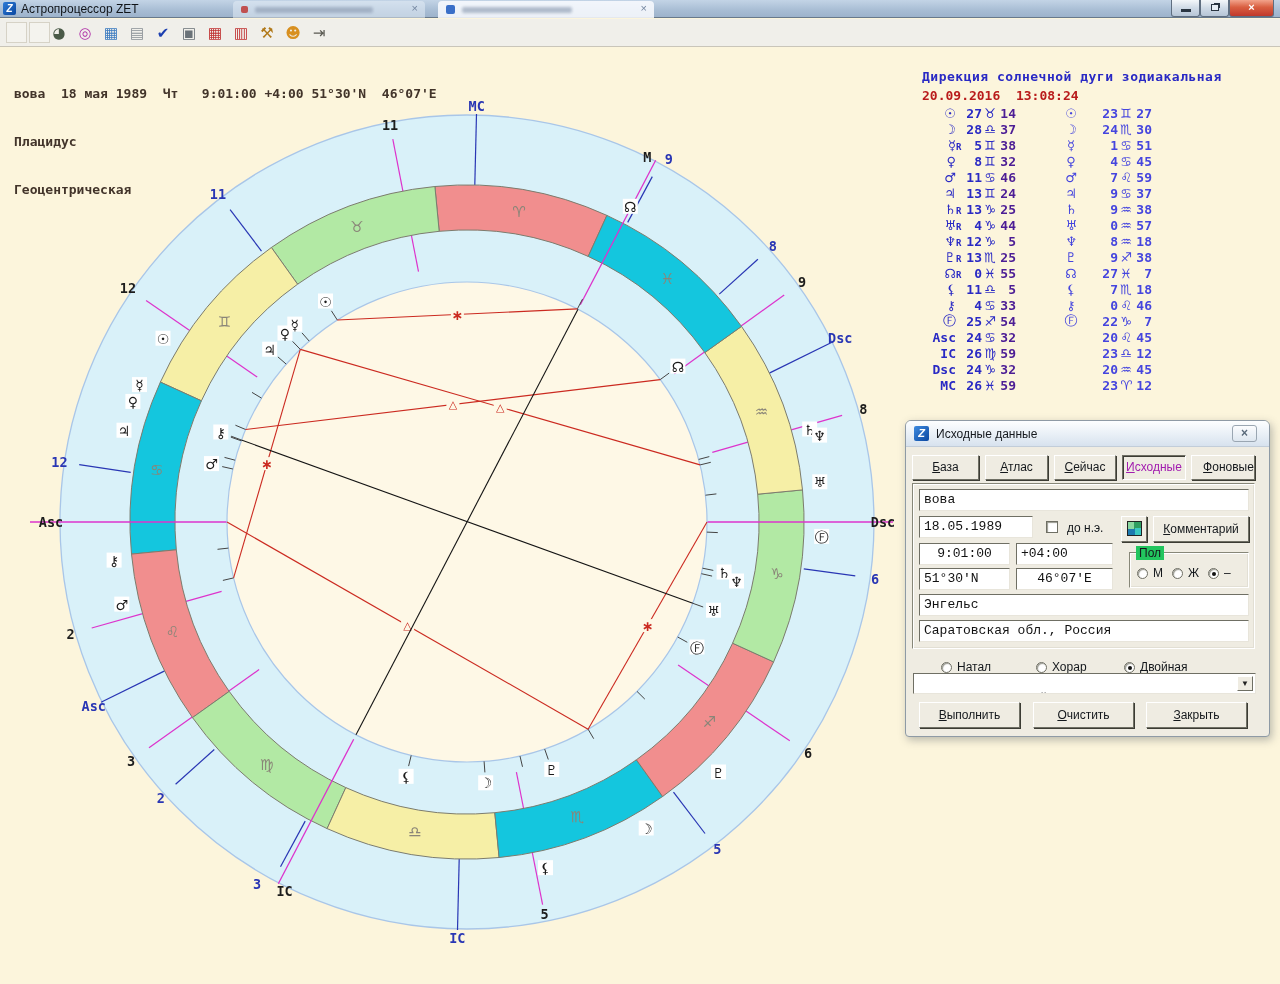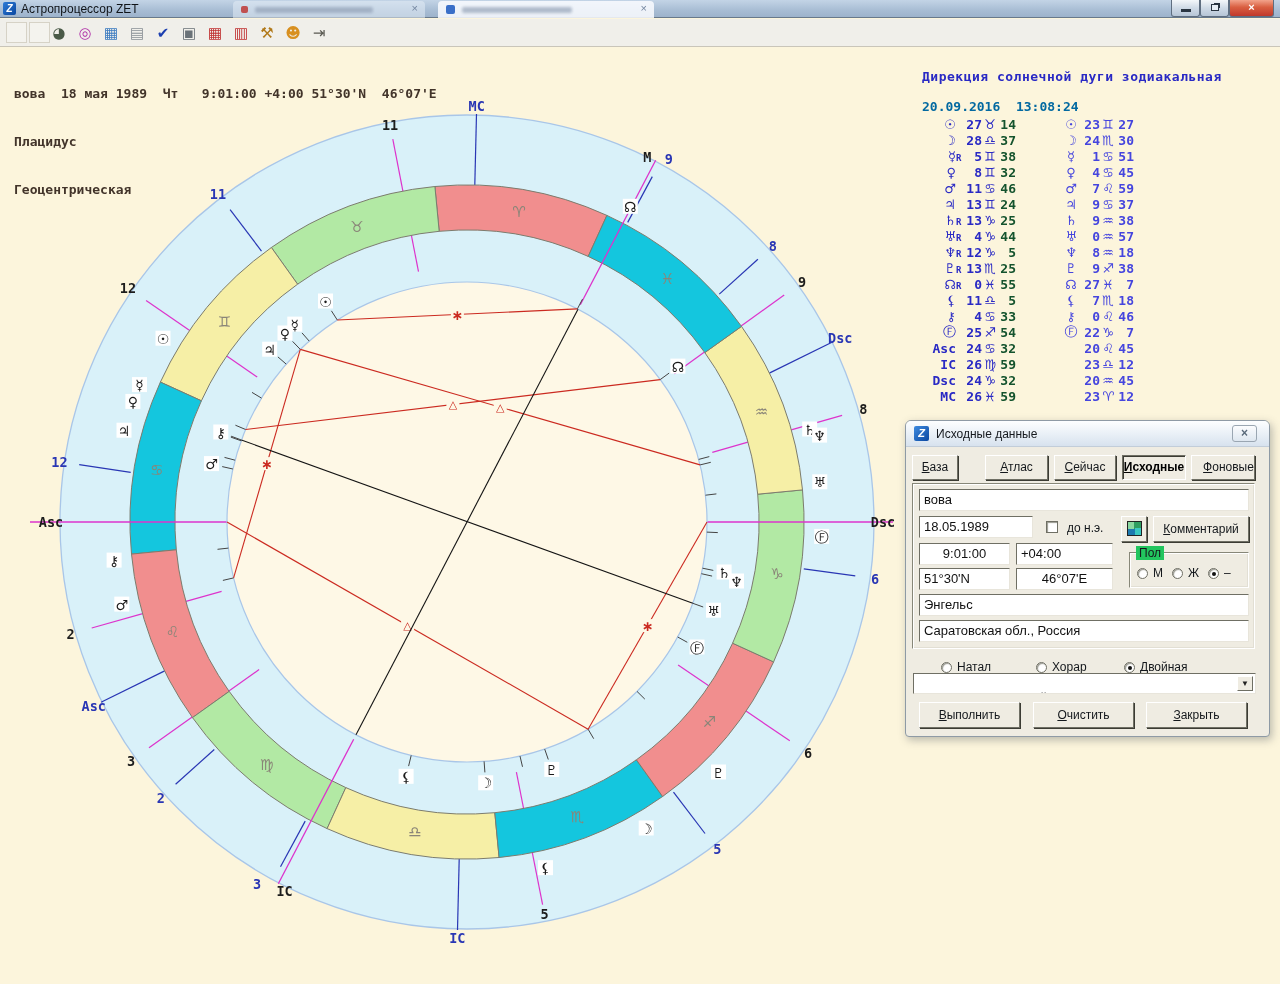--- a/index.html
+++ b/index.html
@@ -37,56 +37,56 @@
     font-family:"DejaVu Sans Mono","Liberation Mono",monospace; font-size:13px; font-weight:bold;
     color:#42342A; line-height:16px; white-space:pre; }
 
   
   #wheel { position:absolute; left:0; top:0; width:1280px; height:984px; z-index:1; }
 
   
   .panel { position:absolute; left:922px; top:69px; z-index:5;
     font-family:"DejaVu Sans Mono","Liberation Mono",monospace; font-size:13px; font-weight:bold; }
   .panel-title { color:#2929C4; letter-spacing:.5px; white-space:pre; }
-  .panel-date { color:#0369a1; margin-top:15px; white-space:pre; }
+  .panel-date { color:#b91c1c; margin-top:4px; white-space:pre; }
   .prow { display:flex; height:16px; align-items:center; }
   .pc { display:inline-block; white-space:pre; }
   .pg  { width:34px; text-align:right; color:#2929C4; }
   .pg .zg { font-family:"DejaVu Sans", sans-serif; font-weight:normal; }
   .pr { width:8px; font-size:9px; color:#2929C4; margin-top:4px; }
   .pd1 { width:18px; text-align:right; color:#2929C4; }
   .ps1 { width:16px; text-align:center; color:#2929C4; font-family:"DejaVu Sans",sans-serif; font-weight:normal; }
-  .pm1 { width:18px; text-align:right; color:#14532d; }
+  .pm1 { width:18px; text-align:right; color:#4c1d95; }
   .gap { width:44px; }
   .pg2 { width:22px; text-align:center; color:#4545DE; font-family:"DejaVu Sans",sans-serif; font-weight:normal; }
-  .pd2 { width:18px; text-align:right; color:#4545DE; }
+  .pd2 { width:18px; text-align:right; color:#4545DE;margin-left:18px; }
   .ps2 { width:16px; text-align:center; color:#4545DE; font-family:"DejaVu Sans",sans-serif; font-weight:normal; }
   .pm2 { width:18px; text-align:right; color:#4545DE; }
 
   
   .dialog { position:absolute; left:905px; top:420px; width:365px; height:317px; z-index:30;
     background:#EFECE2; border:1px solid #8E9AA5; border-radius:6px 6px 4px 4px;
     box-shadow:2px 3px 8px rgba(60,70,80,.35); }
   .dlg-title { position:absolute; left:0; top:0; right:0; height:26px; border-radius:5px 5px 0 0;
     background:linear-gradient(#FDFEFF,#E8EFF6 55%,#D7E2EE); border-bottom:1px solid #C2CDD9; }
   .dlg-ico { position:absolute; left:8px; top:5px; width:15px; height:15px; border-radius:2px;
     background:linear-gradient(135deg,#3E8BE0,#0A47A0); color:#fff; font-size:11px; font-weight:bold;
     font-style:italic; text-align:center; line-height:15px; }
   .dlg-text { position:absolute; left:30px; top:6px; font-size:12px; color:#15191E; }
   .dlg-close { position:absolute; right:12px; top:4px; width:25px; height:17px; border:1px solid #9AA6B2;
     border-radius:3px; background:linear-gradient(#FBFCFE,#DEE7F0); text-align:center; line-height:15px;
     font-size:12px; font-weight:bold; color:#5A6A7A; cursor:pointer; }
   .btn3d { background:#EFECE2; border-top:1px solid #FFFFFF; border-left:1px solid #FFFFFF;
     border-right:1px solid #6F6F64; border-bottom:1px solid #6F6F64; box-shadow:1px 1px 0 #3C3C34;
     font-size:12px; color:#14181C; text-align:center; cursor:pointer; position:absolute; }
   .btn3d.pressed { border-top:1px solid #6F6F64; border-left:1px solid #6F6F64;
-    border-right:1px solid #FFFFFF; border-bottom:1px solid #FFFFFF; box-shadow:inset 1px 1px 0 #3C3C34; color:#000000;font-weight:bold; }
+    border-right:1px solid #FFFFFF; border-bottom:1px solid #FFFFFF; box-shadow:inset 1px 1px 0 #3C3C34; color:#a21caf; }
   .sunken { background:#FFFFFF; border-top:1.5px solid #6F6F64; border-left:1.5px solid #6F6F64;
     border-right:1px solid #E8E5DB; border-bottom:1px solid #E8E5DB; position:absolute;
-    font-family:Liberation Sans, sans-serif; font-size:13px; color:#111;
+    font-family:Liberation Mono, monospace; font-size:13px; color:#111;
     padding:2px 4px; white-space:pre; overflow:hidden; }
   .groupline { position:absolute; border:1px solid; border-color:#878778 #FFFFFF #FFFFFF #878778;
     box-shadow:inset 1px 1px 0 #FFFFFF, inset -1px -1px 0 #87877820; }
   .grouplabel { position:absolute; background:#22c55e; font-size:12px; color:#14181C; padding:0 3px; }
   .radio { width:11px; height:11px; border-radius:50%; background:#fff; border:1px solid #6F6F64;
     box-shadow:inset 1px 1px 1px #9a9a90; display:inline-block; vertical-align:-2px; position:relative; }
   .radio.sel::after { content:""; position:absolute; left:3px; top:3px; width:4px; height:4px; border-radius:50%; background:#111; }
   .checkbox { width:12px; height:12px; background:#fff; border:1px solid #6F6F64;
     box-shadow:inset 1px 1px 1px #9a9a90; display:inline-block; vertical-align:-2px; }
   .rlabel { font-size:12px; color:#14181C; margin-left:5px; }
@@ -579,21 +579,21 @@
       </div>
     </div>
 </div>
 
 <div class="dialog">
   <div class="dlg-title">
     <div class="dlg-ico">Z</div>
     <div class="dlg-text">Исходные данные</div>
     <div class="dlg-close">×</div>
   </div>
-  <div class="btn3d" style="left: 6px; top: 34px; width: 46px; height: 25px; line-height: 23px;"><u>Б</u>аза</div>
+  <div class="btn3d" style="left: 6px; top: 34px; width: 67px; height: 25px; line-height: 23px;"><u>Б</u>аза</div>
     <div class="btn3d" style="left: 79px; top: 34px; width: 63px; height: 25px; line-height: 23px;"><u>А</u>тлас</div>
     <div class="btn3d" style="left: 148px; top: 34px; width: 62px; height: 25px; line-height: 23px;"><u>С</u>ейчас</div>
     <div class="btn3d pressed" style="left: 216px; top: 34px; width: 64px; height: 25px; line-height: 23px;"><u>И</u>сходные</div>
     <div class="btn3d" style="left: 285px; top: 34px; width: 64px; height: 25px; line-height: 23px; padding-left: 11px;"><u>Ф</u>оновые</div>
     <div id="dtabs"></div>
   <div class="groupline" style="left:6px; top:62px; width:343px; height:166px;"></div>
   <div class="sunken" style="left:13px; top:68px; width:330px; height:22px;">вова</div>
   <div class="sunken" style="left:13px; top:95px; width:114px; height:22px;">18.05.1989</div>
   <span class="checkbox" style="position:absolute; left:140px; top:100px;"></span>
   <span class="rlabel" style="position:absolute; left:156px; top:100px;">до н.э.</span>

